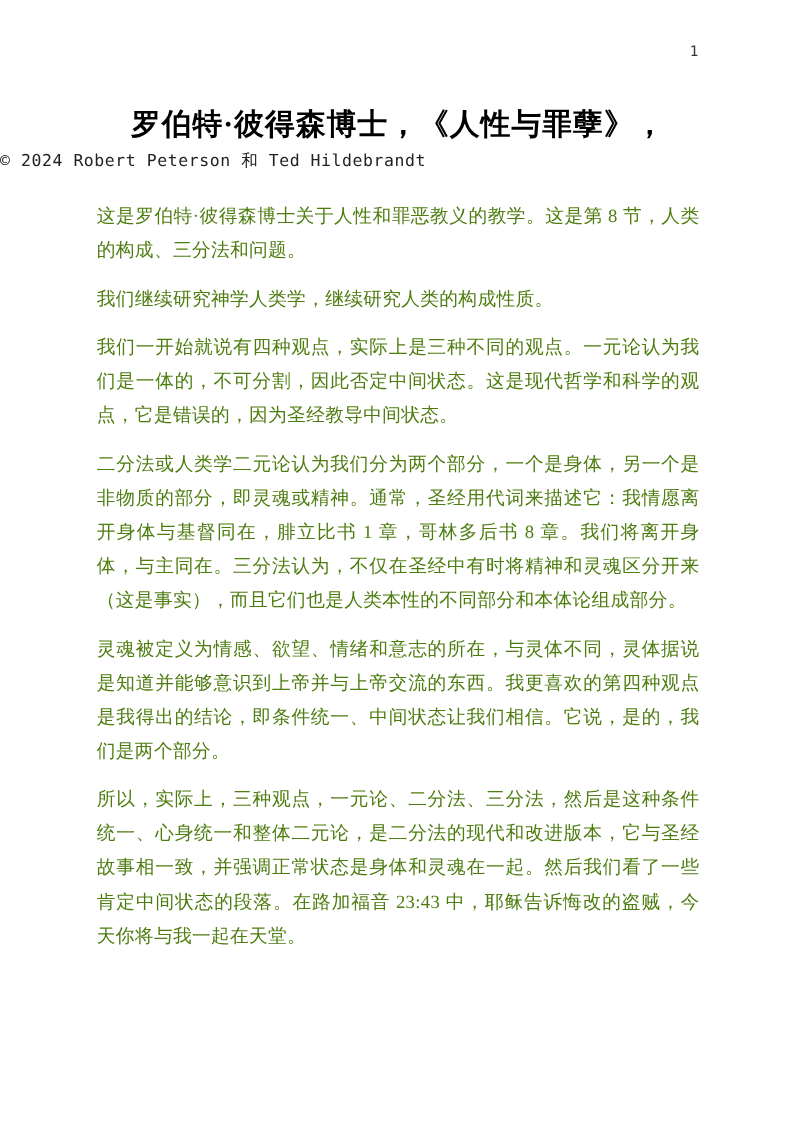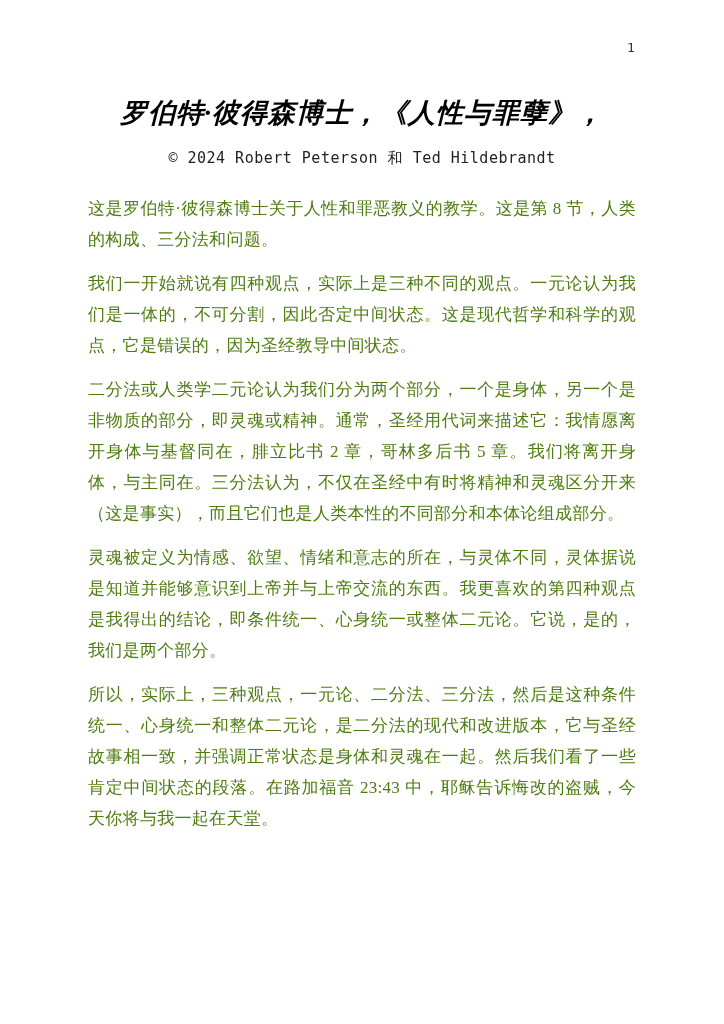--- a/index.html
+++ b/index.html
@@ -25,28 +25,26 @@
     font-family: "DejaVu Sans Mono", "Liberation Mono", monospace;
   }
   .title {
     margin: 90px 55px 0 55px;
     text-align: center;
     font-size: 27px;
     font-weight: bold;
     line-height: 47px;
     color: #000000;
     letter-spacing: 1px;
-    font-style: italic;
   }
   .title .title-line {
     display: block;
   }
   .copyright {
-    margin-top: 12px;
-    text-align: center;
+    margin-top: 0;
     font-size: 15px;
     color: #222222;
     letter-spacing: 0.5px;
     font-family: "DejaVu Sans Mono", "Liberation Mono", monospace;
   }
   .body-text {
     margin: 25px 88px 0 88px;
   }
   .body-text p {
     margin: 0 0 13px 0;
@@ -65,19 +63,20 @@
   <div class="page-number">1</div>
 
   <h1 class="title">
     <span class="title-line">罗伯特·彼得森博士，《人性与罪孽》，</span>
   </h1>
 
   <div class="copyright">© 2024 Robert Peterson 和 Ted Hildebrandt</div>
 
   <div class="body-text">
     <p>这是罗伯特·彼得森博士关于人性和罪恶教义的教学。这是第 8 节，人类的构成、三分法和问题。</p>
+    <p>我们继续研究神学人类学，继续研究人类的构成性质。</p>
     <p>我们一开始就说有四种观点，实际上是三种不同的观点。一元论认为我们是一体的，不可分割，因此否定中间状态。这是现代哲学和科学的观点，它是错误的，因为圣经教导中间状态。</p>
-    <p>二分法或人类学二元论认为我们分为两个部分，一个是身体，另一个是非物质的部分，即灵魂或精神。通常，圣经用代词来描述它：我情愿离开身体与基督同在，腓立比书 2 章，哥林多后书 5 章。我们将离开身体，与主同在。三分法认为，不仅在圣经中有时将精神和灵魂区分开来（这是事实），而且它们也是人类本性的不同部分和本体论组成部分。</p>
-    <p>灵魂被定义为情感、欲望、情绪和意志的所在，与灵体不同，灵体据说是知道并能够意识到上帝并与上帝交流的东西。我更喜欢的第四种观点是我得出的结论，即条件统一、心身统一或整体二元论。它说，是的，我们是两个部分。</p>
+    <p>二分法或人类学二元论认为我们分为两个部分，一个是身体，另一个是非物质的部分，即灵魂或精神。通常，圣经用代词来描述它：我情愿离开身体与基督同在，腓立比书 1 章，哥林多后书 8 章。我们将离开身体，与主同在。三分法认为，不仅在圣经中有时将精神和灵魂区分开来（这是事实），而且它们也是人类本性的不同部分和本体论组成部分。</p>
+    <p>灵魂被定义为情感、欲望、情绪和意志的所在，与灵体不同，灵体据说是知道并能够意识到上帝并与上帝交流的东西。我更喜欢的第四种观点是我得出的结论，即条件统一、中间状态让我们相信。它说，是的，我们是两个部分。</p>
     <p>所以，实际上，三种观点，一元论、二分法、三分法，然后是这种条件统一、心身统一和整体二元论，是二分法的现代和改进版本，它与圣经故事相一致，并强调正常状态是身体和灵魂在一起。然后我们看了一些肯定中间状态的段落。在路加福音 23:43 中，耶稣告诉悔改的盗贼，今天你将与我一起在天堂。</p>
   </div>
 
 </div>
 
 </body></html>

